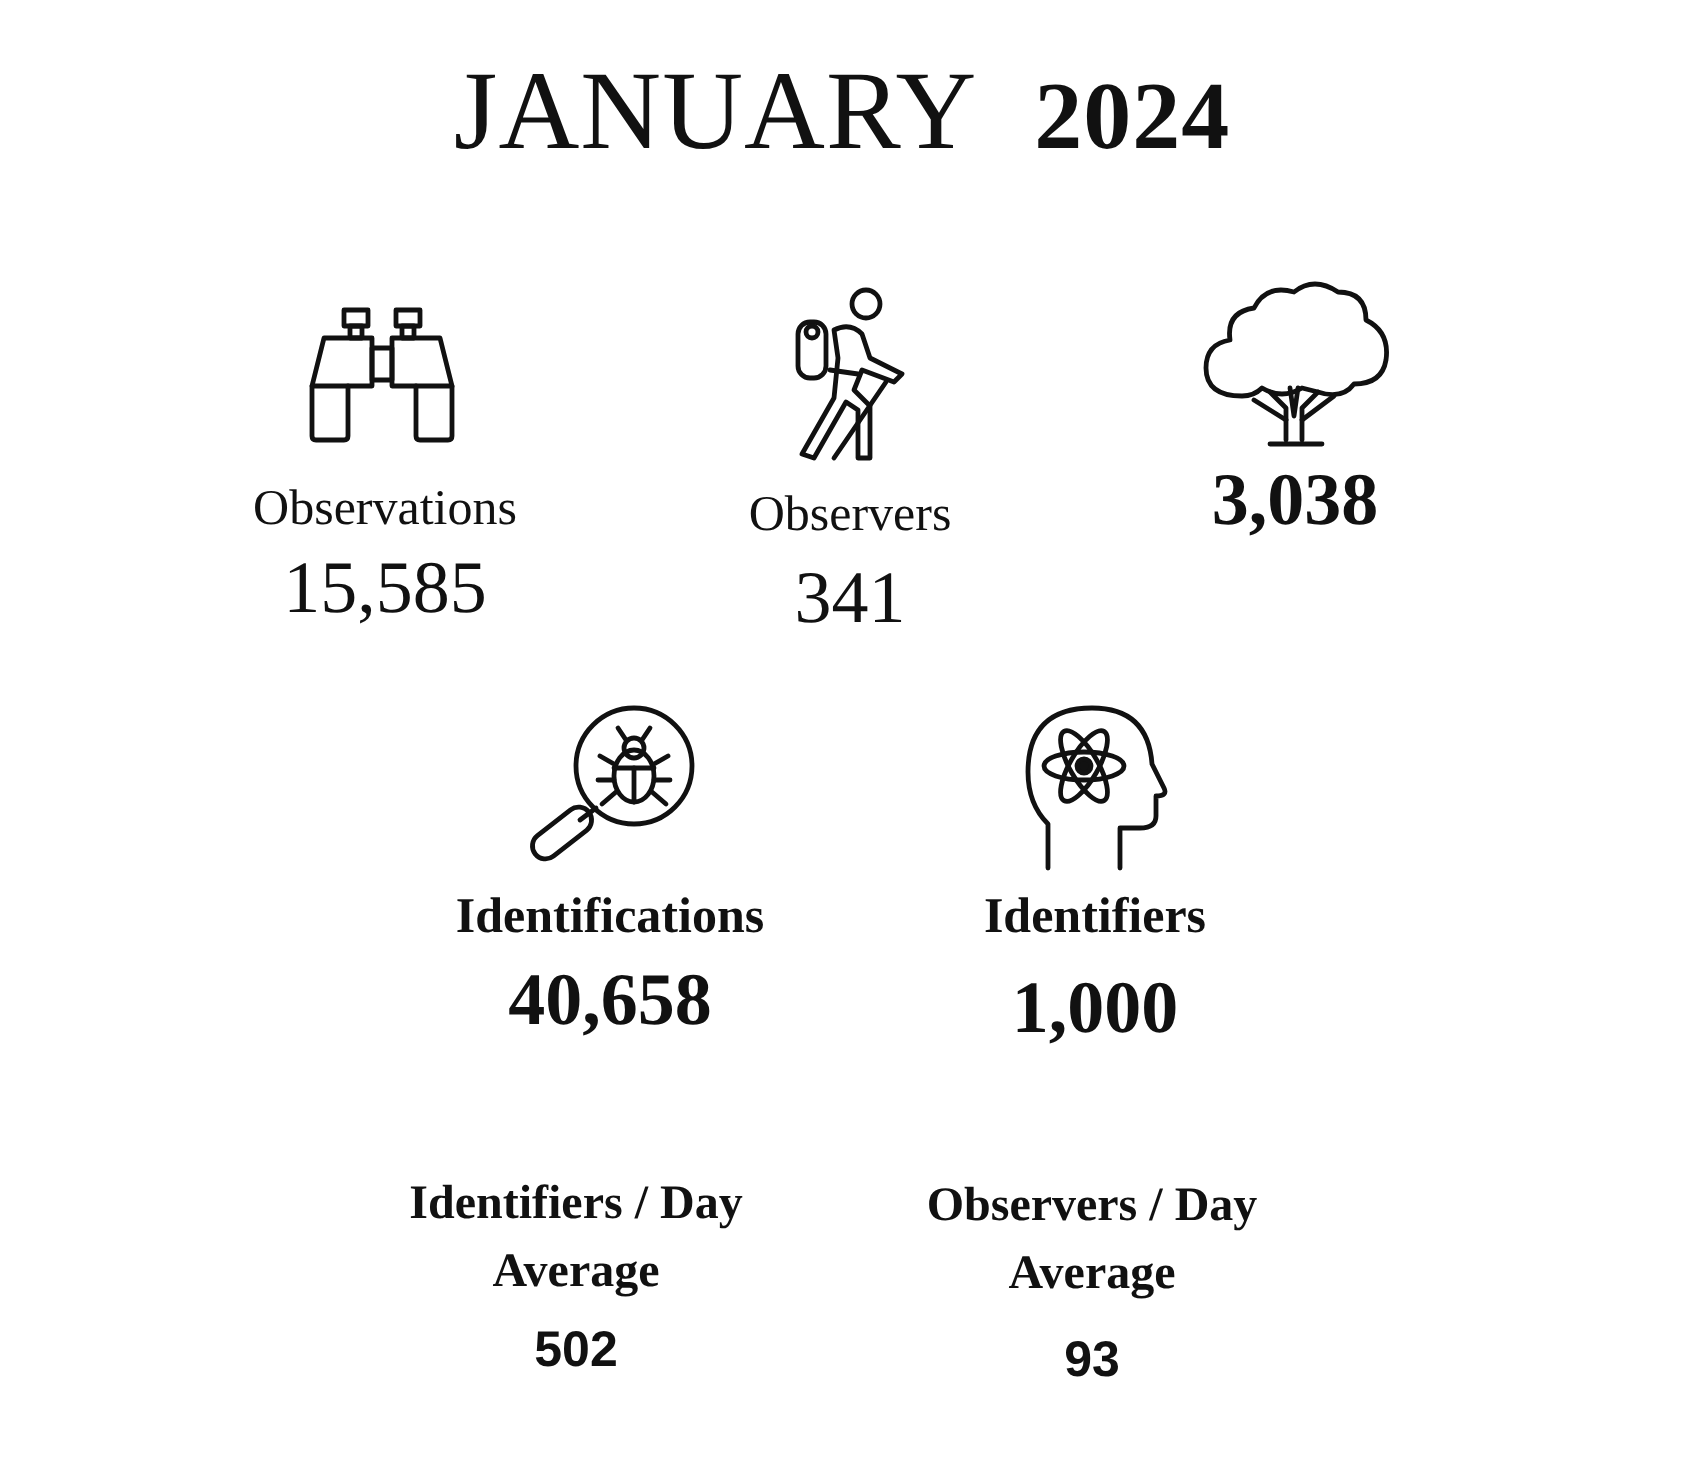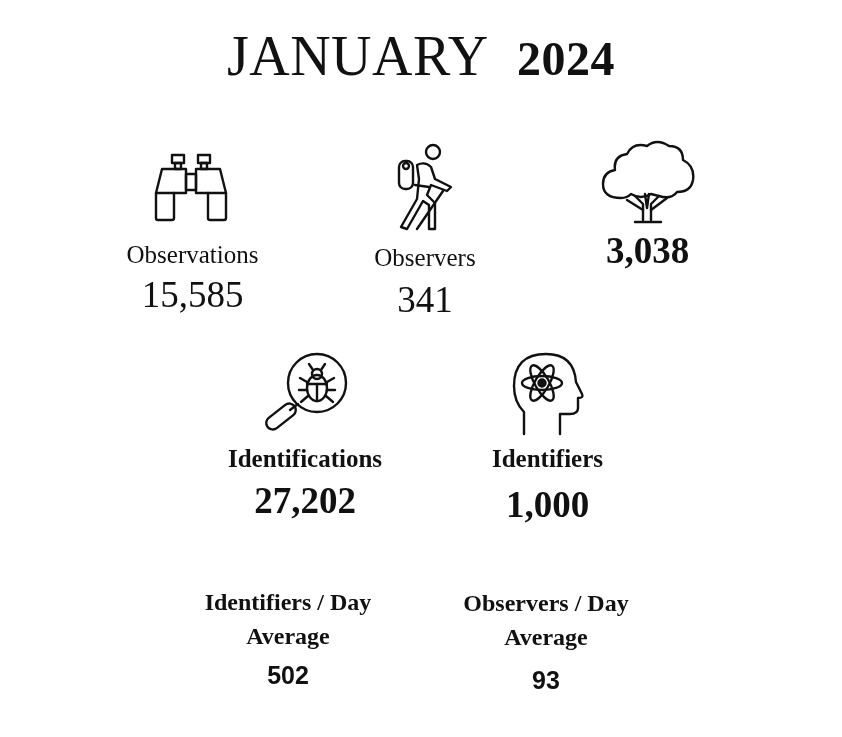--- a/index.html
+++ b/index.html
@@ -82,21 +82,21 @@
     <ellipse cx="57" cy="36" rx="10" ry="13"></ellipse>
     <path d="M47 32 H67"></path>
     <path d="M57 32 V49"></path>
     <circle cx="57" cy="22" r="5"></circle>
     <path d="M53 18 L49 12 M61 18 L65 12"></path>
     <path d="M47 30 L40 26 M67 30 L74 26"></path>
     <path d="M47 38 L39 38 M67 38 L75 38"></path>
     <path d="M48 44 L41 50 M66 44 L73 50"></path>
   </svg>
   <div class="label" style="margin-top:10px;">Identifications</div>
-  <div class="value" style="margin-top:8px;">27,202</div>
+  <div class="value" style="margin-top:8px;">40,658</div>
 </div>
 
 <div class="stat bold" style="left:480px; top:350px; width:135px;">
   <svg class="icon" width="76" height="86" viewBox="0 0 76 86">
     <path d="M14 84 V62 Q4 52 4 36 Q4 4 36 4 Q64 4 66 32 L72 44 Q74 48 68 48 V58 Q68 64 60 64 H50 V84"></path>
     <ellipse cx="32" cy="33" rx="20" ry="7"></ellipse>
     <ellipse cx="32" cy="33" rx="20" ry="7" transform="rotate(60 32 33)"></ellipse>
     <ellipse cx="32" cy="33" rx="20" ry="7" transform="rotate(-60 32 33)"></ellipse>
     <circle cx="32" cy="33" r="3.5" fill="#111"></circle>
   </svg>

